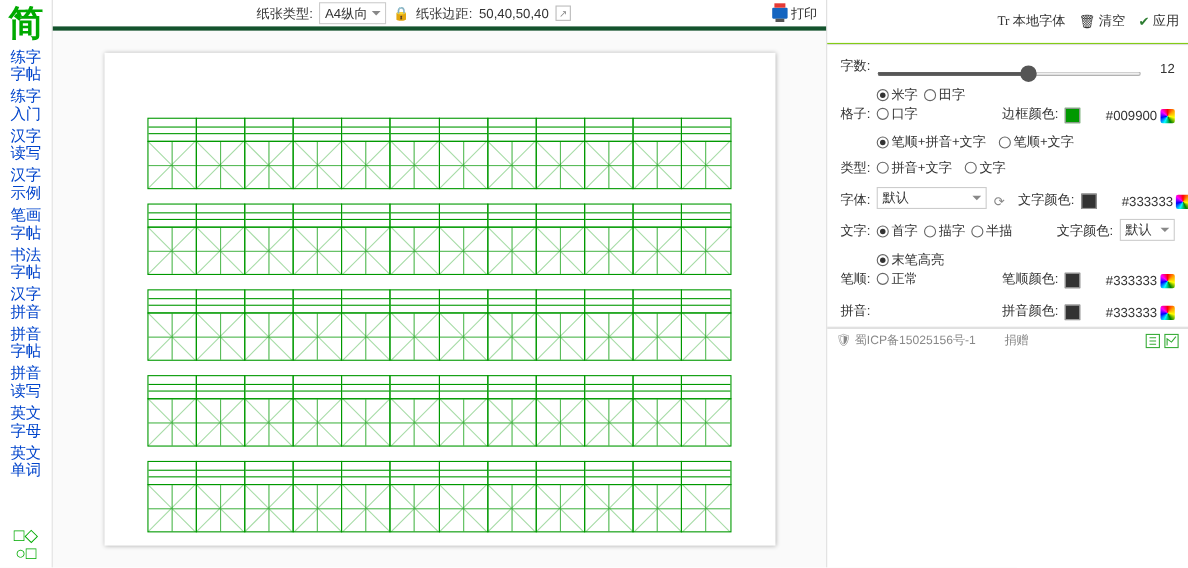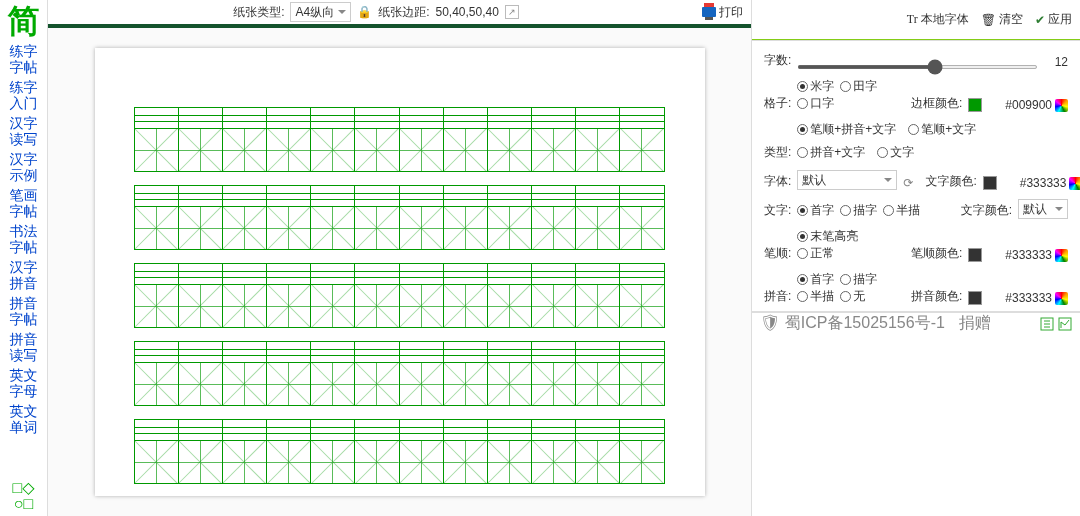--- a/index.html
+++ b/index.html
@@ -67,21 +67,21 @@
   .swatch { width:14px; height:14px; border:1px solid #999; display:inline-block;}
   .hex { font-family: Arial; margin-left: 20px; }
   .picker { width:13px; height:13px; display:inline-block; background: conic-gradient(red,orange,yellow,green,cyan,blue,magenta,red); border-radius:2px; }
   .font-sel { display:inline-block; min-width:100px; border:1px solid #ccc; height:20px; line-height:18px; padding:0 16px 0 4px; position:relative; background:#fff; cursor:pointer;}
   .font-sel::after { content:""; position:absolute; right:4px; top:7px; border:4px solid transparent; border-top-color:#888;}
 
   .notes { padding:4px 14px 0 24px; font-size:12px; line-height:1.5; flex:1; overflow:hidden;}
   .notes ul { list-style: disc; padding-left: 4px;}
   .notes li { margin-bottom:2px; color:#222;}
   .kbd { color:#d00; font-weight:bold;}
-  .footer { height:22px; border-top:1px solid #ddd; display:flex; align-items:center; padding:0 8px; font-size:16px; color:#888; gap:14px;}
+  .footer { height:22px; border-top:1px solid #ddd; display:flex; align-items:center; padding:0 8px; font-size:11px; color:#888; gap:26px;}
   .footer .spacer{flex:1;}
   .mini-icons svg { vertical-align:middle; }
 </style>
 </head>
 <body>
 
 <div class="app">
 
   <div class="leftnav">
     <div class="logo">简</div>
@@ -464,21 +464,20 @@
         <span class="lbl">笔顺颜色:</span>
         <span class="color-chip">
           <span class="swatch" style="background:#333333"></span>
           <span class="hex">#333333</span>
           <span class="picker"></span>
         </span>
       </div>
 
       <div class="crow">
         <span class="lbl">拼音:</span>
-        <span id="pinyin-opts"><span class="radio sel" style="margin-right: 6px;"><span class="dot"></span>首字</span><span class="radio" style="margin-right: 6px;"><span class="dot"></span>描字</span><span class="radio" style="margin-right: 6px;"><span class="dot"></span>半描</span><span class="radio" style="margin-right: 6px;"><span class="dot"></span>无</span></span>
         <span class="fill"></span>
         <span class="lbl">拼音颜色:</span>
         <span class="color-chip">
           <span class="swatch" style="background:#333333"></span>
           <span class="hex">#333333</span>
           <span class="picker"></span>
         </span>
       </div>
     </div>
 

